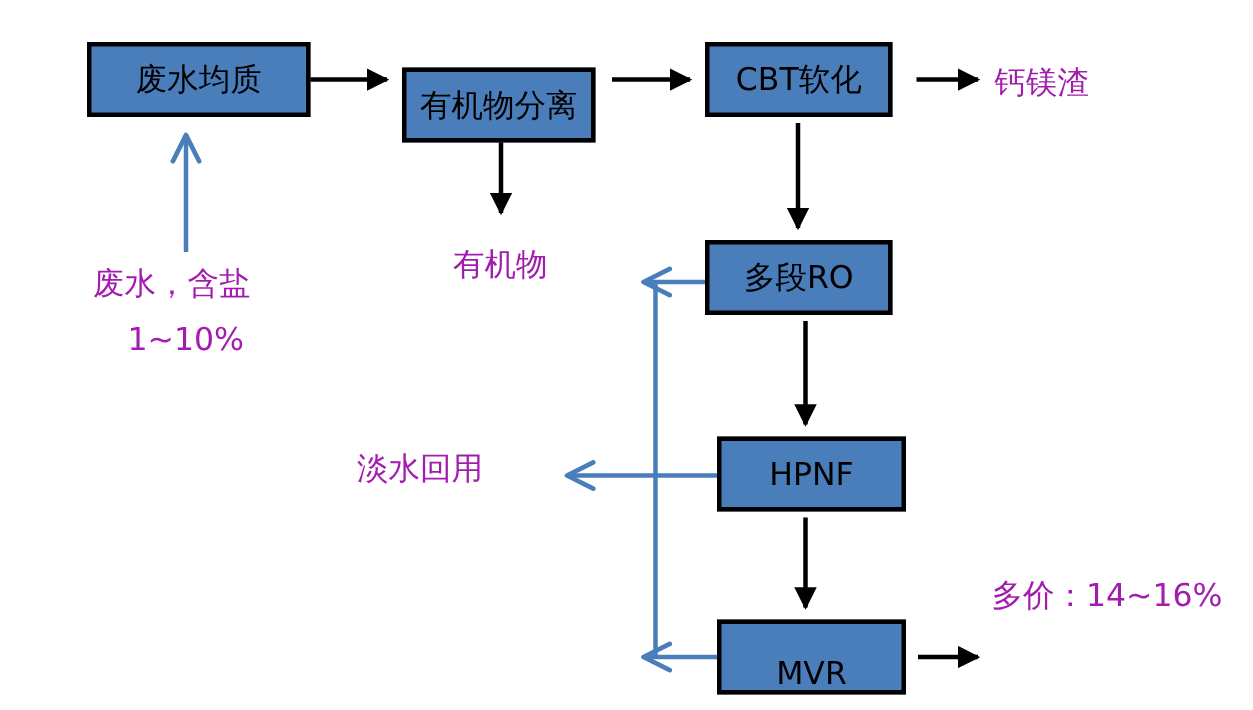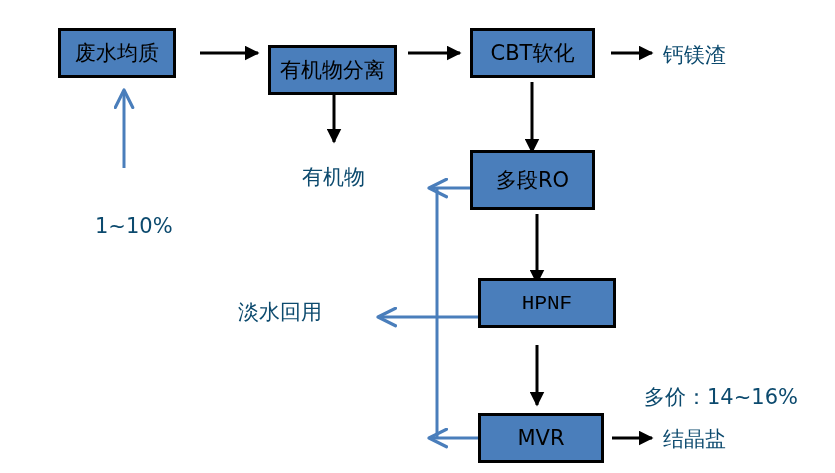--- a/index.html
+++ b/index.html
@@ -36,21 +36,21 @@
     align-items: center;
     justify-content: center;
     color: #000000;
     font-size: 21px;
     line-height: 1;
     white-space: nowrap;
     font-family: "DejaVu Sans", "Liberation Sans", sans-serif;
   }
   .free-label {
     position: absolute;
-    color: #0c4a6e;
+    color: #a21caf;
     font-size: 21px;
     line-height: 1.35;
     white-space: nowrap;
     font-family: "DejaVu Sans", "Liberation Sans", sans-serif;
   }
 </style>
 </head>
 <body>
 
 <div id="canvas">
@@ -111,51 +111,51 @@
 
     <g>
       <line x1="470" y1="188" x2="429" y2="188" stroke="#4A7EBB" stroke-width="3" marker-end="url(#arrow-blue)"></line>
     </g>
 
     <g>
       <line x1="478" y1="438" x2="429" y2="438" stroke="#4A7EBB" stroke-width="3" marker-end="url(#arrow-blue)"></line>
     </g>
   </svg>
 
-  <div class="node" style="left:58px; top:28px; width:118px; height:50px;">
+  <div class="node" style="left:58px; top:28px; width:149px; height:50px;">
     <span>废水均质</span>
   </div>
 
   <div class="node" style="left:268px; top:45px; width:129px; height:50px;">
     <span>有机物分离</span>
   </div>
 
   <div class="node" style="left:470px; top:28px; width:125px; height:50px;">
     <span>CBT软化</span>
   </div>
 
-  <div class="node" style="left:470px; top:150px; width:125px; height:60px;">
+  <div class="node" style="left:470px; top:160px; width:125px; height:50px;">
     <span>多段RO</span>
   </div>
 
-  <div class="node" style="left:478px; top:278px; width:138px; height:50px;font-family:Liberation Mono, monospace;">
+  <div class="node" style="left:478px; top:291px; width:126px; height:50px;">
     <span>HPNF</span>
   </div>
 
-  <div class="node" style="left:478px; top:413px; width:126px; height:50px;">
+  <div class="node" style="left:478px; top:413px; width:126px; height:50px;align-items:flex-end;">
     <span>MVR</span>
   </div>
 
+  <div class="free-label" style="left:62px; top:175px;">废水，含盐</div>
 
-  <div class="free-label" style="left:85px; top:212px;margin-left:10px;">1~10%</div>
+  <div class="free-label" style="left:85px; top:212px;">1~10%</div>
 
   <div class="free-label" style="left:302px; top:165px;font-family:Liberation Mono, monospace;">有机物</div>
 
   <div class="free-label" style="left:663px; top:41px;">钙镁渣</div>
 
   <div class="free-label" style="left:238px; top:298px;">淡水回用</div>
 
 
-  <div class="free-label" style="left:644px; top:383px;">多价：14~16%</div>
+  <div class="free-label" style="left:661px; top:383px;">多价：14~16%</div>
 
-  <div class="free-label" style="left:663px; top:425px;">结晶盐</div>
 
 </div>
 
 </body></html>

